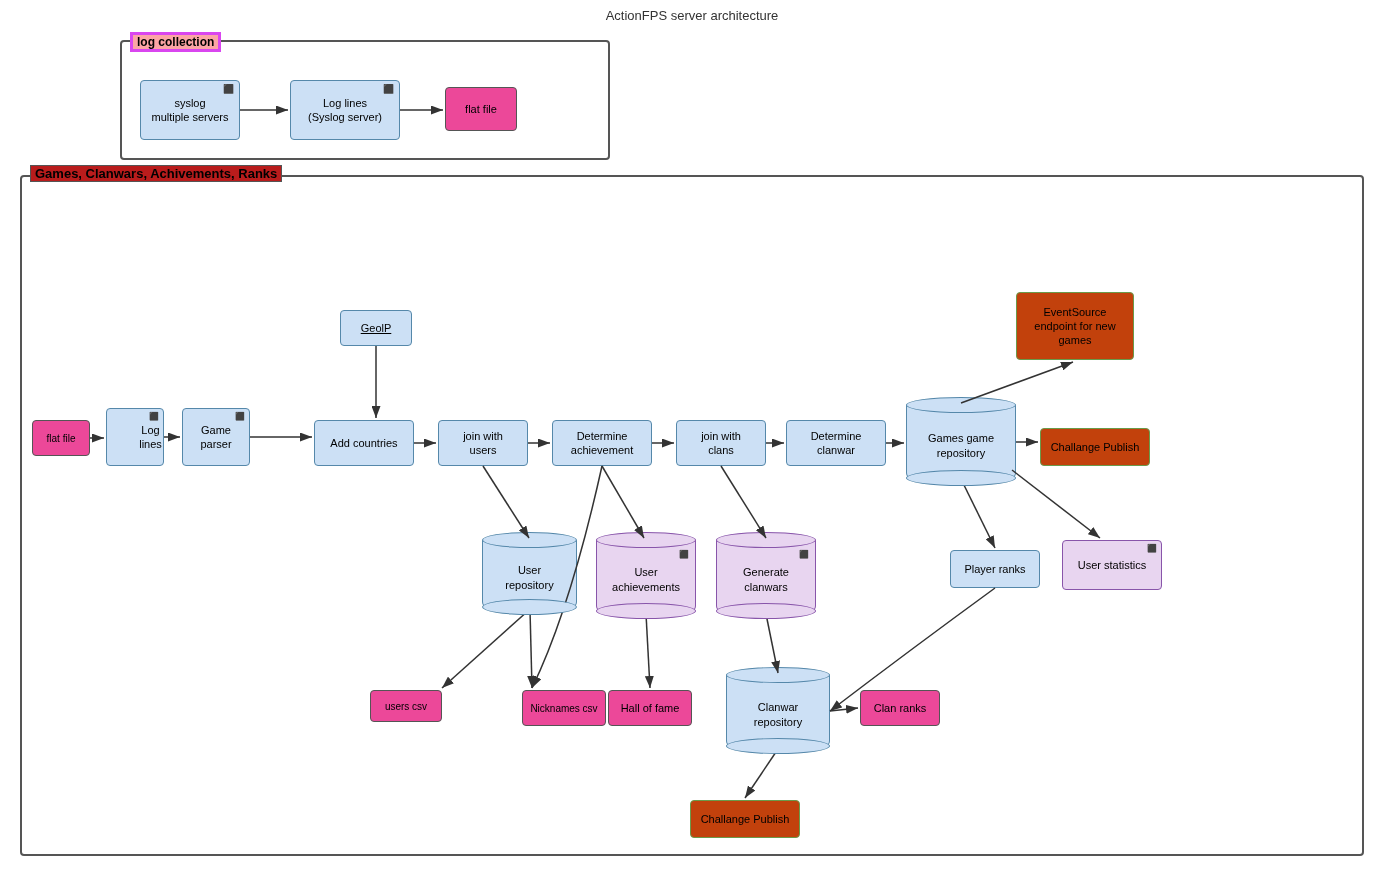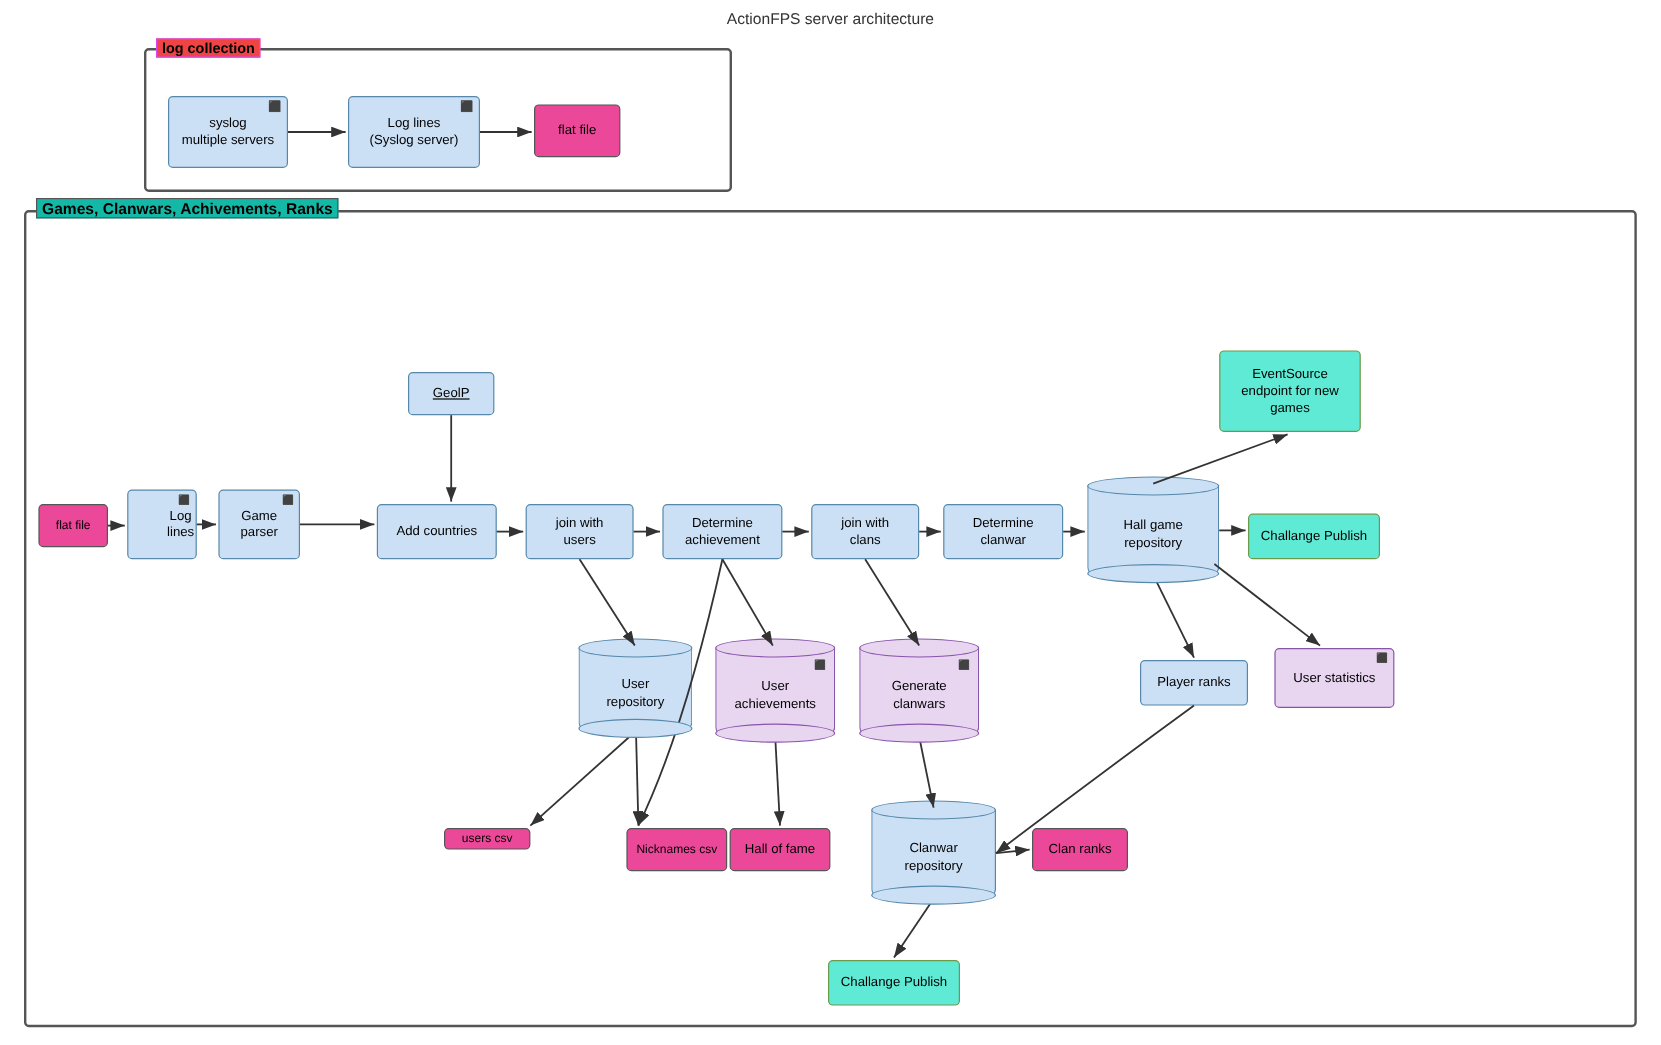--- a/index.html
+++ b/index.html
@@ -34,41 +34,41 @@
       border-radius: 4px;
       padding: 22px 14px 10px 14px;
       background: transparent;
       width: 490px;
       height: 120px;
     }
     .log-collection-label {
       position: absolute;
       top: -10px;
       left: 8px;
-      background: #ef4444;
+      background: #fca5a5;
       padding: 0 4px;
       font-weight: bold;
       font-size: 12px;
-      border: 1px solid #d946ef;
+      border: 3px solid #d946ef;
     }
     
     .main-box {
       position: absolute;
       top: 145px;
       left: 10px;
       right: 10px;
       bottom: 5px;
       border: 2px solid #555;
       border-radius: 4px;
     }
     .main-box-label {
       position: absolute;
       top: -12px;
       left: 8px;
-      background: #14b8a6;
+      background: #b91c1c;
       padding: 0 4px;
       font-weight: bold;
       font-size: 13px;
       border: 1px solid #555;
     }
     
     .node {
       position: absolute;
       display: flex;
       align-items: center;
@@ -76,21 +76,21 @@
       text-align: center;
       font-size: 11px;
       line-height: 1.3;
     }
     .box-blue {
       background: #cce0f5;
       border: 1px solid #5588aa;
       border-radius: 4px;
     }
     .box-green-light {
-      background: #5eead4;
+      background: #c2410c;
       border: 1px solid #6a9a4a;
       border-radius: 4px;
     }
     .box-purple {
       background: #e8d5f0;
       border: 1px solid #8855aa;
       border-radius: 4px;
     }
     .box-plain {
       background: #ec4899;
@@ -246,21 +246,21 @@
   </div>
 
   <div class="node box-blue" style="left:776px; top:390px; width:100px; height:46px; padding:3px;">
     <span style="white-space:pre-line;">Determine
 clanwar</span>
   </div>
 
   <div class="cylinder" style="left:896px; top:375px; width:110px; height:74px;">
     <div class="cyl-blue cylinder-body" style="border-radius:0 0 6px 6px; padding-top:8px;">
       <div class="ellipse-top blue"></div>
-      <span style="white-space:pre-line; font-size:11px; z-index:1;">Hall game
+      <span style="white-space:pre-line; font-size:11px; z-index:1;">Games game
 repository</span>
       <div class="ellipse-bottom blue"></div>
     </div>
   </div>
 
   <div class="node box-green-light" style="left:1030px; top:398px; width:110px; height:38px; padding:3px;">
     <span>Challange Publish</span>
   </div>
 
   <div class="node box-green-light" style="left:1006px; top:262px; width:118px; height:68px; padding:4px;">
@@ -300,21 +300,21 @@
 
   <div class="node box-blue" style="left:940px; top:520px; width:90px; height:38px; padding:3px;">
     <span>Player ranks</span>
   </div>
 
   <div class="node box-purple" style="left:1052px; top:510px; width:100px; height:50px; padding:3px;">
     <span class="doc-icon" style="font-size:8px; position:absolute; top:3px; right:4px;">⬛</span>
     <span>User statistics</span>
   </div>
 
-  <div class="node box-plain" style="left:360px; top:660px; width:72px; height:18px; padding:3px; font-size:10px;">
+  <div class="node box-plain" style="left:360px; top:660px; width:72px; height:32px; padding:3px; font-size:10px;">
     <span>users csv</span>
   </div>
 
   <div class="node box-plain" style="left:480px; top:660px; width:84px; height:36px; padding:3px; font-size:10px;margin-left:32px;">
     <span>Nicknames csv</span>
   </div>
 
   <div class="node box-plain" style="left:598px; top:660px; width:84px; height:36px; padding:3px;">
     <span>Hall of fame</span>
   </div>

